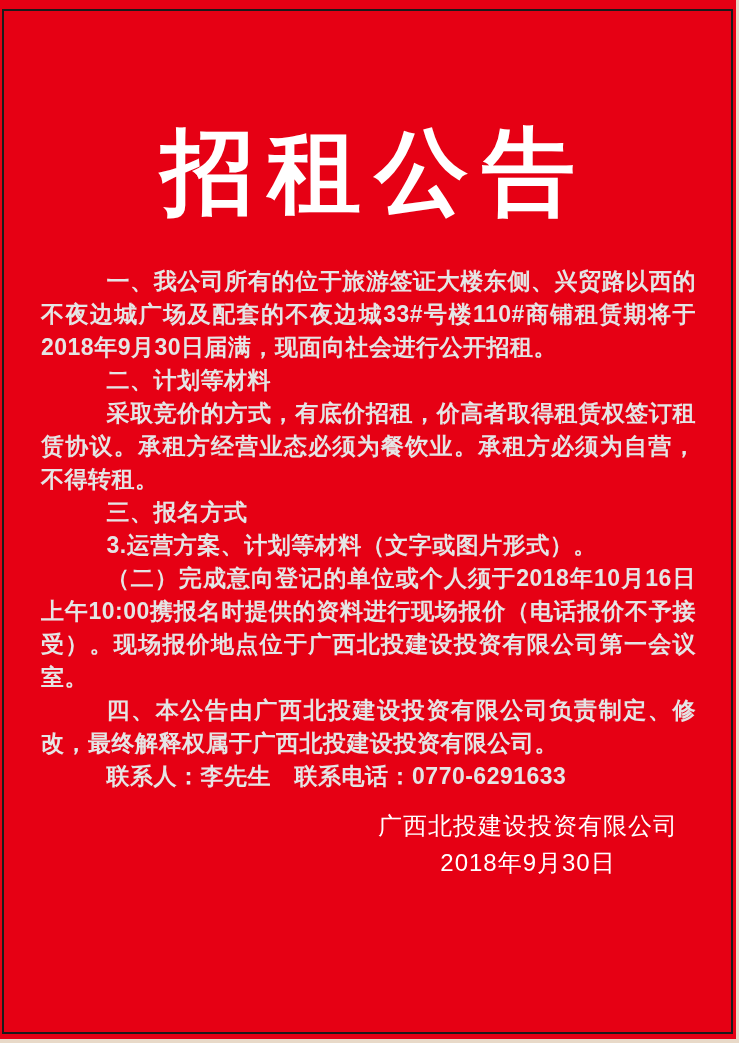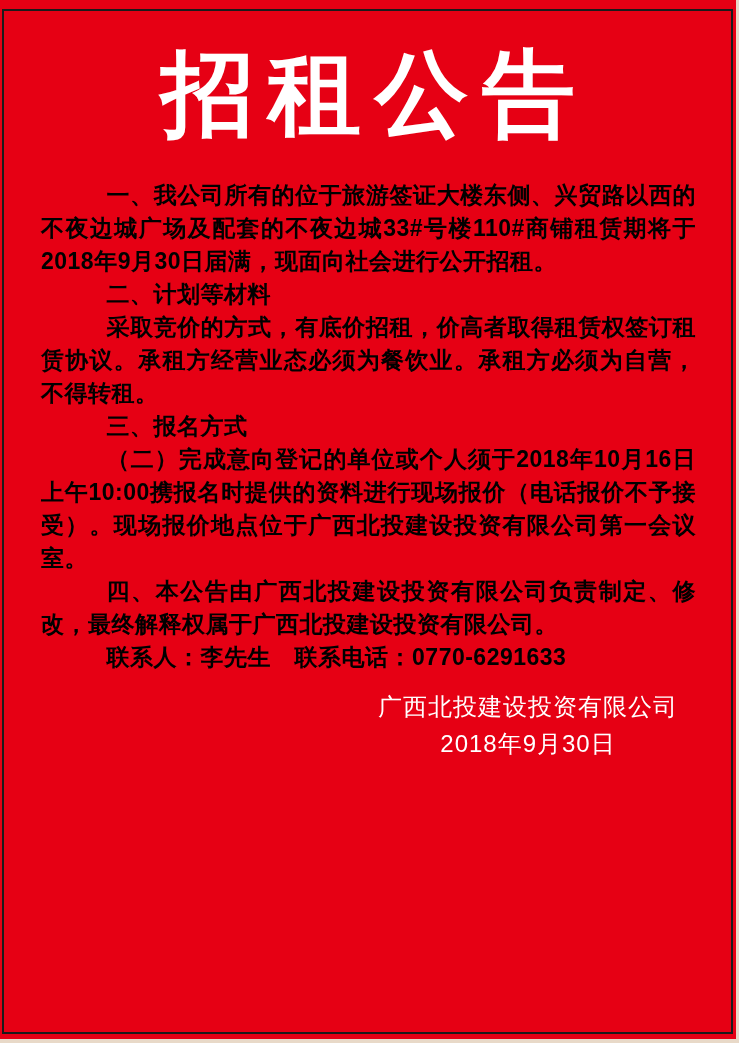--- a/index.html
+++ b/index.html
@@ -22,34 +22,34 @@
     position: absolute;
     left: 2px;
     top: 9px;
     right: 3px;
     bottom: 5px;
     border: 2px solid #1b1b1b;
     pointer-events: none;
   }
   .title {
     margin: 0;
-    padding-top: 34px;
+    padding-top: 112px;
     text-align: center;
     color: #ffffff;
     font-family: "DejaVu Serif", serif;
     font-weight: 900;
     font-size: 93px;
     line-height: 1.3;
     letter-spacing: 14px;
     text-indent: 14px; 
   }
   .body-text {
-    margin-top: 24px;
+    margin-top: 32px;
     padding: 0 40px 0 41px;
-    color: #000000;
+    color: #e5e5e5;
   }
   .body-text p {
     margin: 0;
     font-size: 23px;
     font-weight: bold;
     line-height: 33px;
     text-indent: 2.85em;
     text-align: justify;
     letter-spacing: 0.5px;
   }
@@ -85,20 +85,21 @@
 <div class="poster">
   <div class="frame"></div>
 
   <h1 class="title">招租公告</h1>
 
   <div class="body-text">
     <p>一、我公司所有的位于旅游签证大楼东侧、兴贸路以西的不夜边城广场及配套的不夜边城33#号楼110#商铺租赁期将于2018年9月30日届满，现面向社会进行公开招租。</p>
     <p>二、计划等材料</p>
     <p>采取竞价的方式，有底价招租，价高者取得租赁权签订租赁协议。承租方经营业态必须为餐饮业。承租方必须为自营，不得转租。</p>
     <p>三、报名方式</p>
+    <p>3.运营方案、计划等材料（文字或图片形式）。</p>
     <p>（二）完成意向登记的单位或个人须于2018年10月16日上午10:00携报名时提供的资料进行现场报价（电话报价不予接受）。现场报价地点位于广西北投建设投资有限公司第一会议室。</p>
     <p>四、本公告由广西北投建设投资有限公司负责制定、修改，最终解释权属于广西北投建设投资有限公司。</p>
     <p>联系人：李先生　联系电话：0770-6291633</p>
   </div>
 
   <div class="signature">
     <div>广西北投建设投资有限公司</div>
     <div>2018年9月30日</div>
   </div>
 </div>

